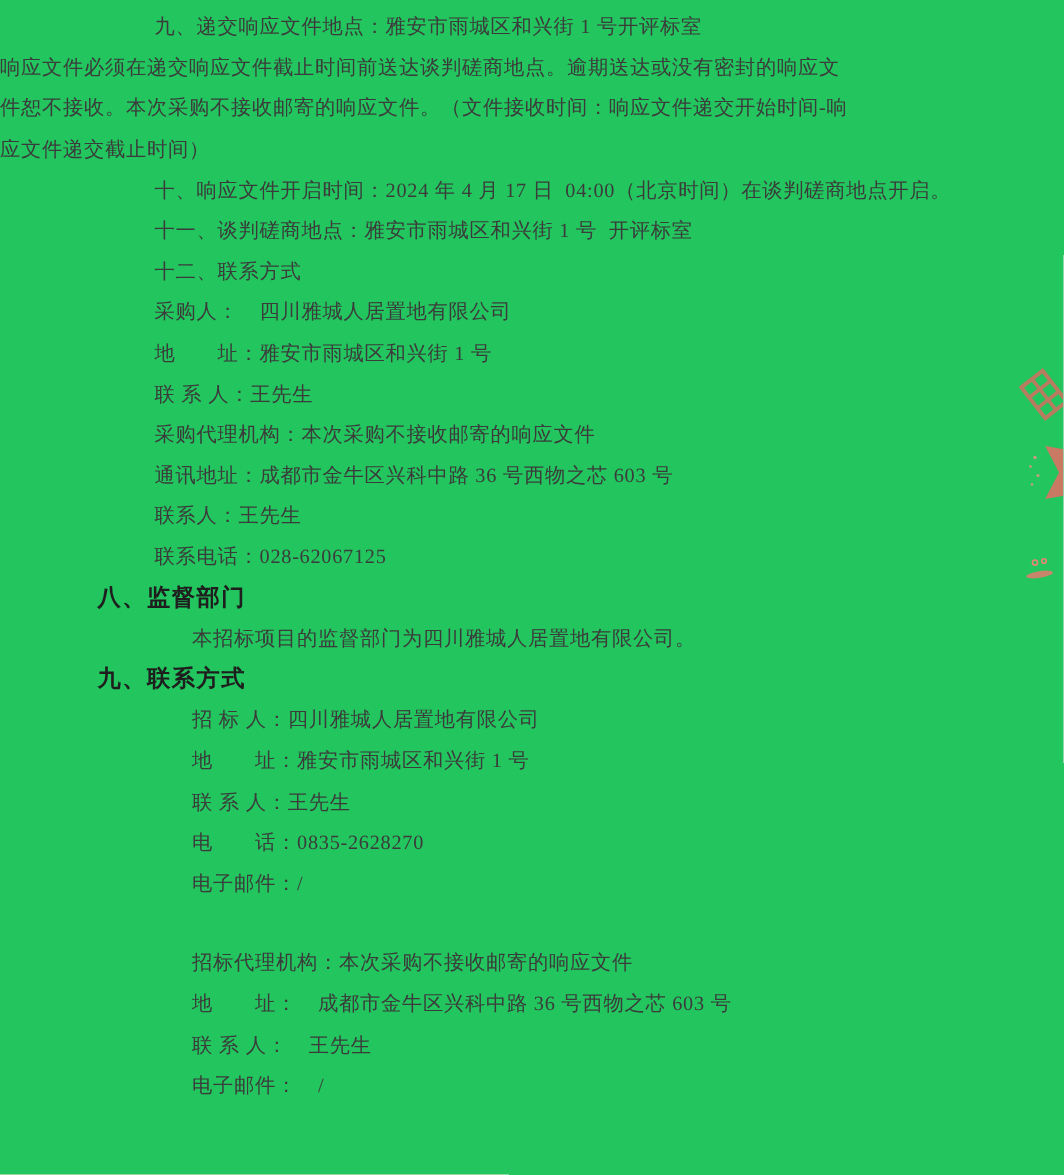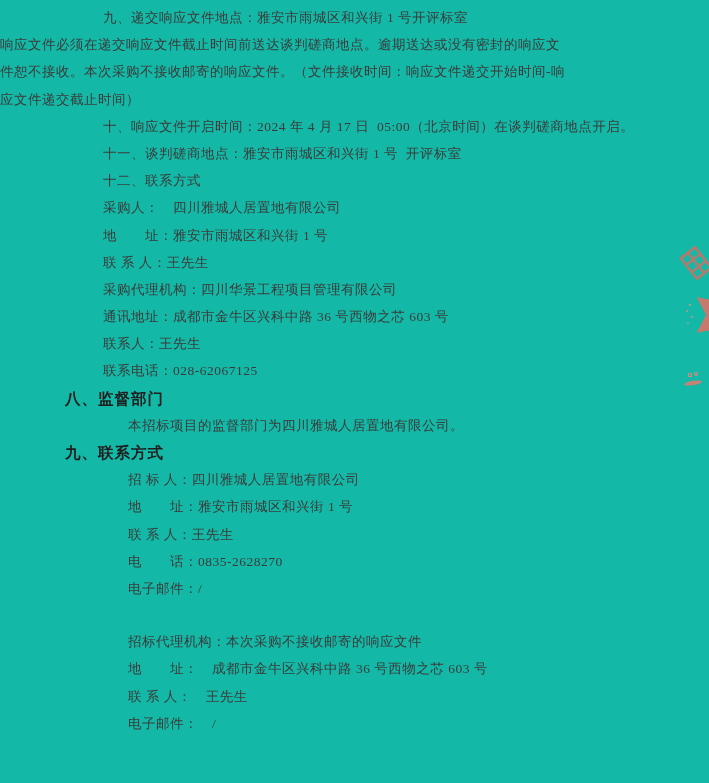--- a/index.html
+++ b/index.html
@@ -5,21 +5,21 @@
   html, body {
     margin: 0;
     padding: 0;
     background: #e8e8e8;
   }
   .page {
     position: relative;
     width: 709px;
     height: 783px;
     margin: 0 auto;
-    background: #14b8a6;
+    background: #22c55e;
     overflow: hidden;
     font-family: "Liberation Serif", "DejaVu Serif", serif;
     color: #3b3b3b;
   }
   .content {
     position: absolute;
     top: 4px;
     left: 0;
     right: 0;
   }
@@ -53,27 +53,27 @@
 </head>
 <body>
 
 <div class="page">
 
   <div class="content">
       <div class="line line--section">九、递交响应文件地点：雅安市雨城区和兴街 1 号开评标室</div>
       <div class="line line--para">响应文件必须在递交响应文件截止时间前送达谈判磋商地点。逾期送达或没有密封的响应文</div>
       <div class="line line--para">件恕不接收。本次采购不接收邮寄的响应文件。（文件接收时间：响应文件递交开始时间-响</div>
       <div class="line line--para">应文件递交截止时间）</div>
-      <div class="line line--section">十、响应文件开启时间：2024 年 4 月 17 日  05:00（北京时间）在谈判磋商地点开启。</div>
+      <div class="line line--section">十、响应文件开启时间：2024 年 4 月 17 日  04:00（北京时间）在谈判磋商地点开启。</div>
       <div class="line line--section">十一、谈判磋商地点：雅安市雨城区和兴街 1 号  开评标室</div>
       <div class="line line--section">十二、联系方式</div>
       <div class="line line--section">采购人：　四川雅城人居置地有限公司</div>
       <div class="line line--section">地　　址：雅安市雨城区和兴街 1 号</div>
       <div class="line line--section">联 系 人：王先生</div>
-      <div class="line line--section">采购代理机构：四川华景工程项目管理有限公司</div>
+      <div class="line line--section">采购代理机构：本次采购不接收邮寄的响应文件</div>
       <div class="line line--section">通讯地址：成都市金牛区兴科中路 36 号西物之芯 603 号</div>
       <div class="line line--section">联系人：王先生</div>
       <div class="line line--section">联系电话：028-62067125</div>
       <div class="line line--heading">八、监督部门</div>
       <div class="line line--indent">本招标项目的监督部门为四川雅城人居置地有限公司。</div>
       <div class="line line--heading">九、联系方式</div>
       <div class="line line--indent">招 标 人：四川雅城人居置地有限公司</div>
       <div class="line line--indent">地　　址：雅安市雨城区和兴街 1 号</div>
       <div class="line line--indent">联 系 人：王先生</div>
       <div class="line line--indent">电　　话：0835-2628270</div>

